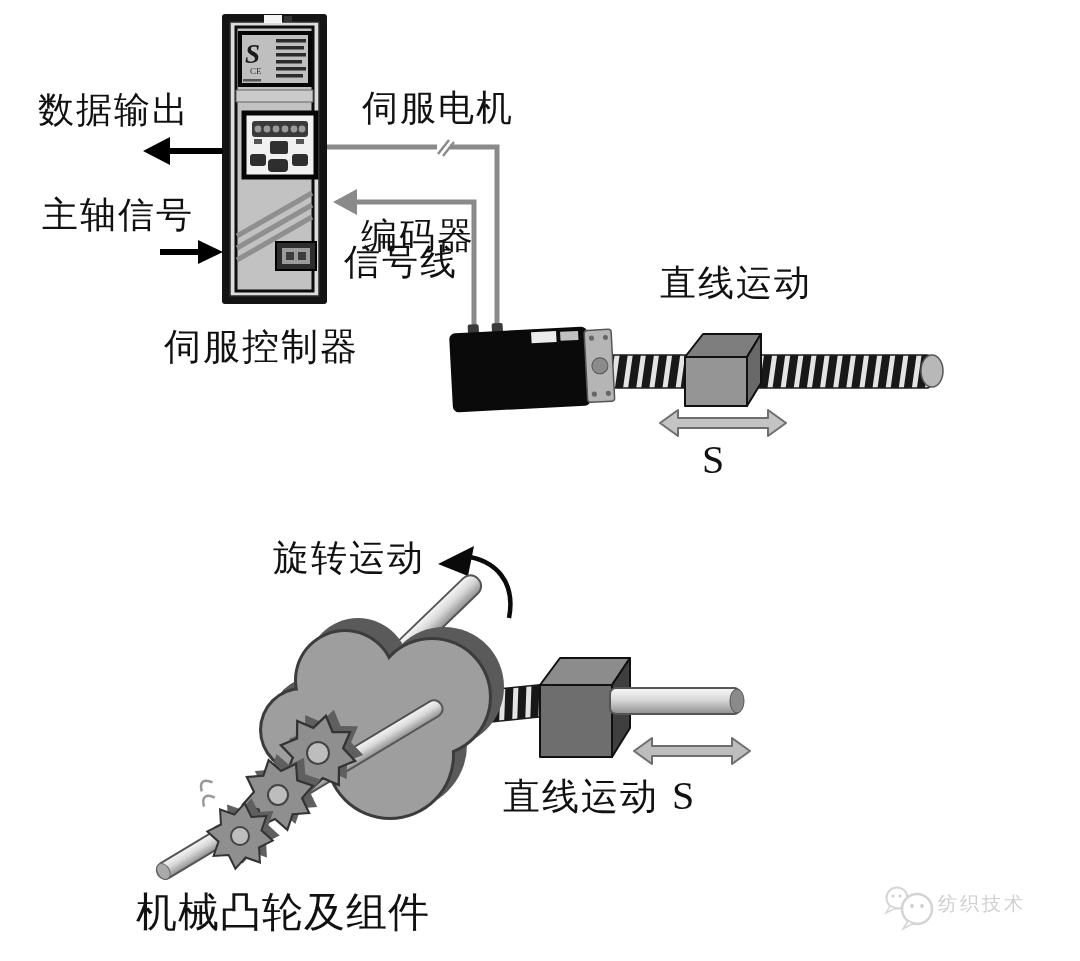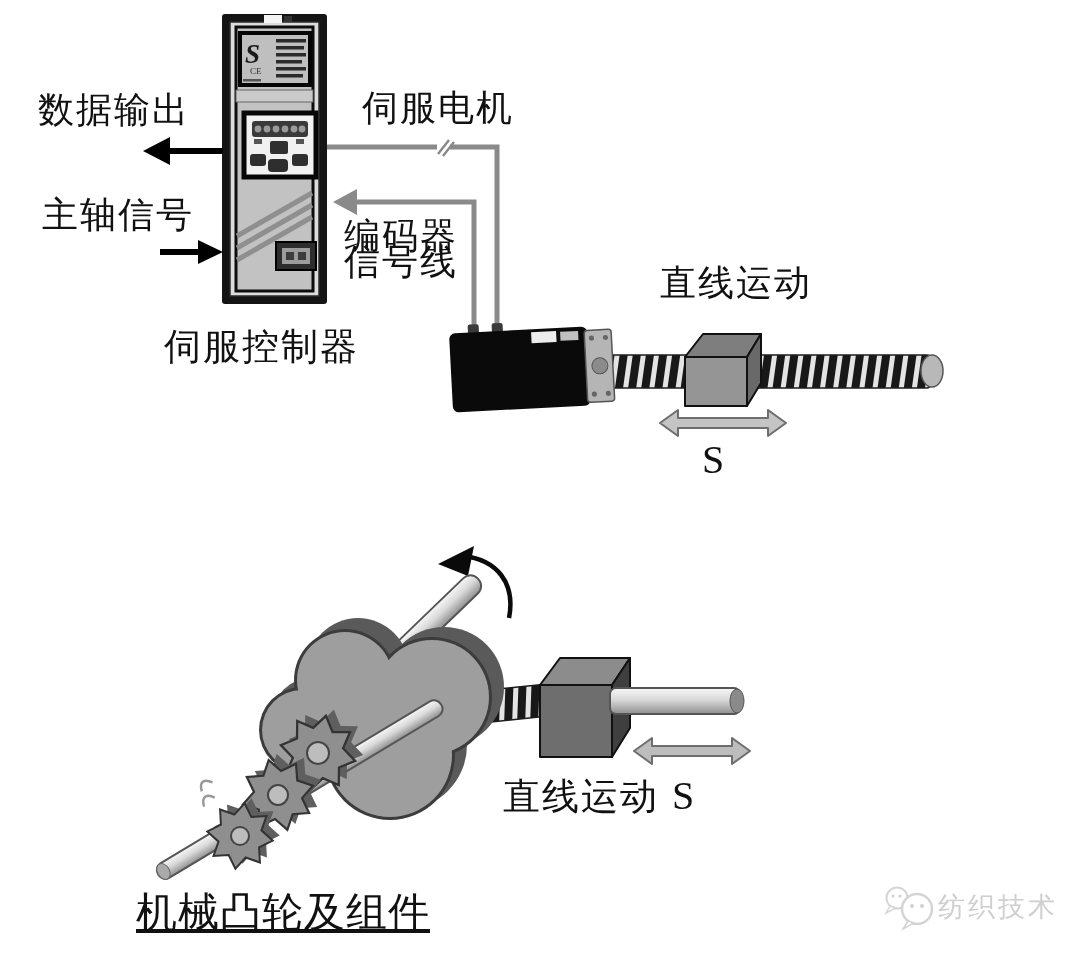--- a/index.html
+++ b/index.html
@@ -7,23 +7,23 @@
     position:relative;width:1080px;height:961px;background:#ffffff;overflow:hidden;
     font-family:"Liberation Serif","DejaVu Serif",serif;
   }
   #gfx{position:absolute;left:0;top:0;}
   .lbl{
     position:absolute;color:#111;white-space:nowrap;line-height:1;
     letter-spacing:2px;font-weight:500;
   }
   .fs36{font-size:36px;}
   .fs37{font-size:37px;}
-  .fs41{font-size:41px;letter-spacing:1px;text-decoration:underline;}
+  .fs41{font-size:41px;letter-spacing:1px;}
   .sym{font-size:40px;letter-spacing:0;font-weight:400;}
-  .watermark{color:#cfcfcf;font-size:27px;letter-spacing:3px;font-weight:400;}
+  .watermark{color:#cfcfcf;font-size:19px;letter-spacing:3px;font-weight:400;}
 </style>
 </head>
 <body>
 
 <div id="canvas">
 
   <svg id="gfx" width="1080" height="961" viewBox="0 0 1080 961">
     <defs>
       <pattern id="thr" width="13" height="44" patternUnits="userSpaceOnUse" patternTransform="rotate(8)">
         <rect width="13" height="44" fill="#e4e4e4"></rect>
@@ -218,22 +218,23 @@
       <circle cx="917" cy="909" r="15" fill="#fff" stroke="#d4d4d4" stroke-width="2.5"></circle>
       <circle cx="912" cy="906" r="1.9" fill="#cfcfcf"></circle>
       <circle cx="922" cy="906" r="1.9" fill="#cfcfcf"></circle>
       <polygon points="908,921 903,929 914,923" fill="#fff" stroke="#d4d4d4" stroke-width="1.5"></polygon>
     </g>
   </svg>
 
   <div class="lbl fs36" style="left:42px;top:197px">主轴信号</div>
   <div class="lbl fs36" style="left:38px;top:92px">数据输出</div>
   <div class="lbl fs36" style="left:362px;top:90px">伺服电机</div>
-  <div class="lbl fs36" style="left:344px;top:218px">编码器</div>
+  <div class="lbl fs36" style="left:361px;top:218px">编码器</div>
   <div class="lbl fs36" style="left:344px;top:244px">信号线</div>
   <div class="lbl fs37" style="left:164px;top:328px">伺服控制器</div>
   <div class="lbl fs36" style="left:660px;top:265px">直线运动</div>
   <div class="lbl sym" style="left:702px;top:440px">S</div>
+  <div class="lbl fs36" style="left:273px;top:540px">旋转运动</div>
   <div class="lbl fs37" style="left:503px;top:778px">直线运动</div>
   <div class="lbl sym" style="left:672px;top:776px">S</div>
   <div class="lbl fs41" style="left:136px;top:892px">机械凸轮及组件</div>
   <div class="lbl watermark" style="left:938px;top:894px">纺织技术</div>
 </div>
 
 </body></html>

